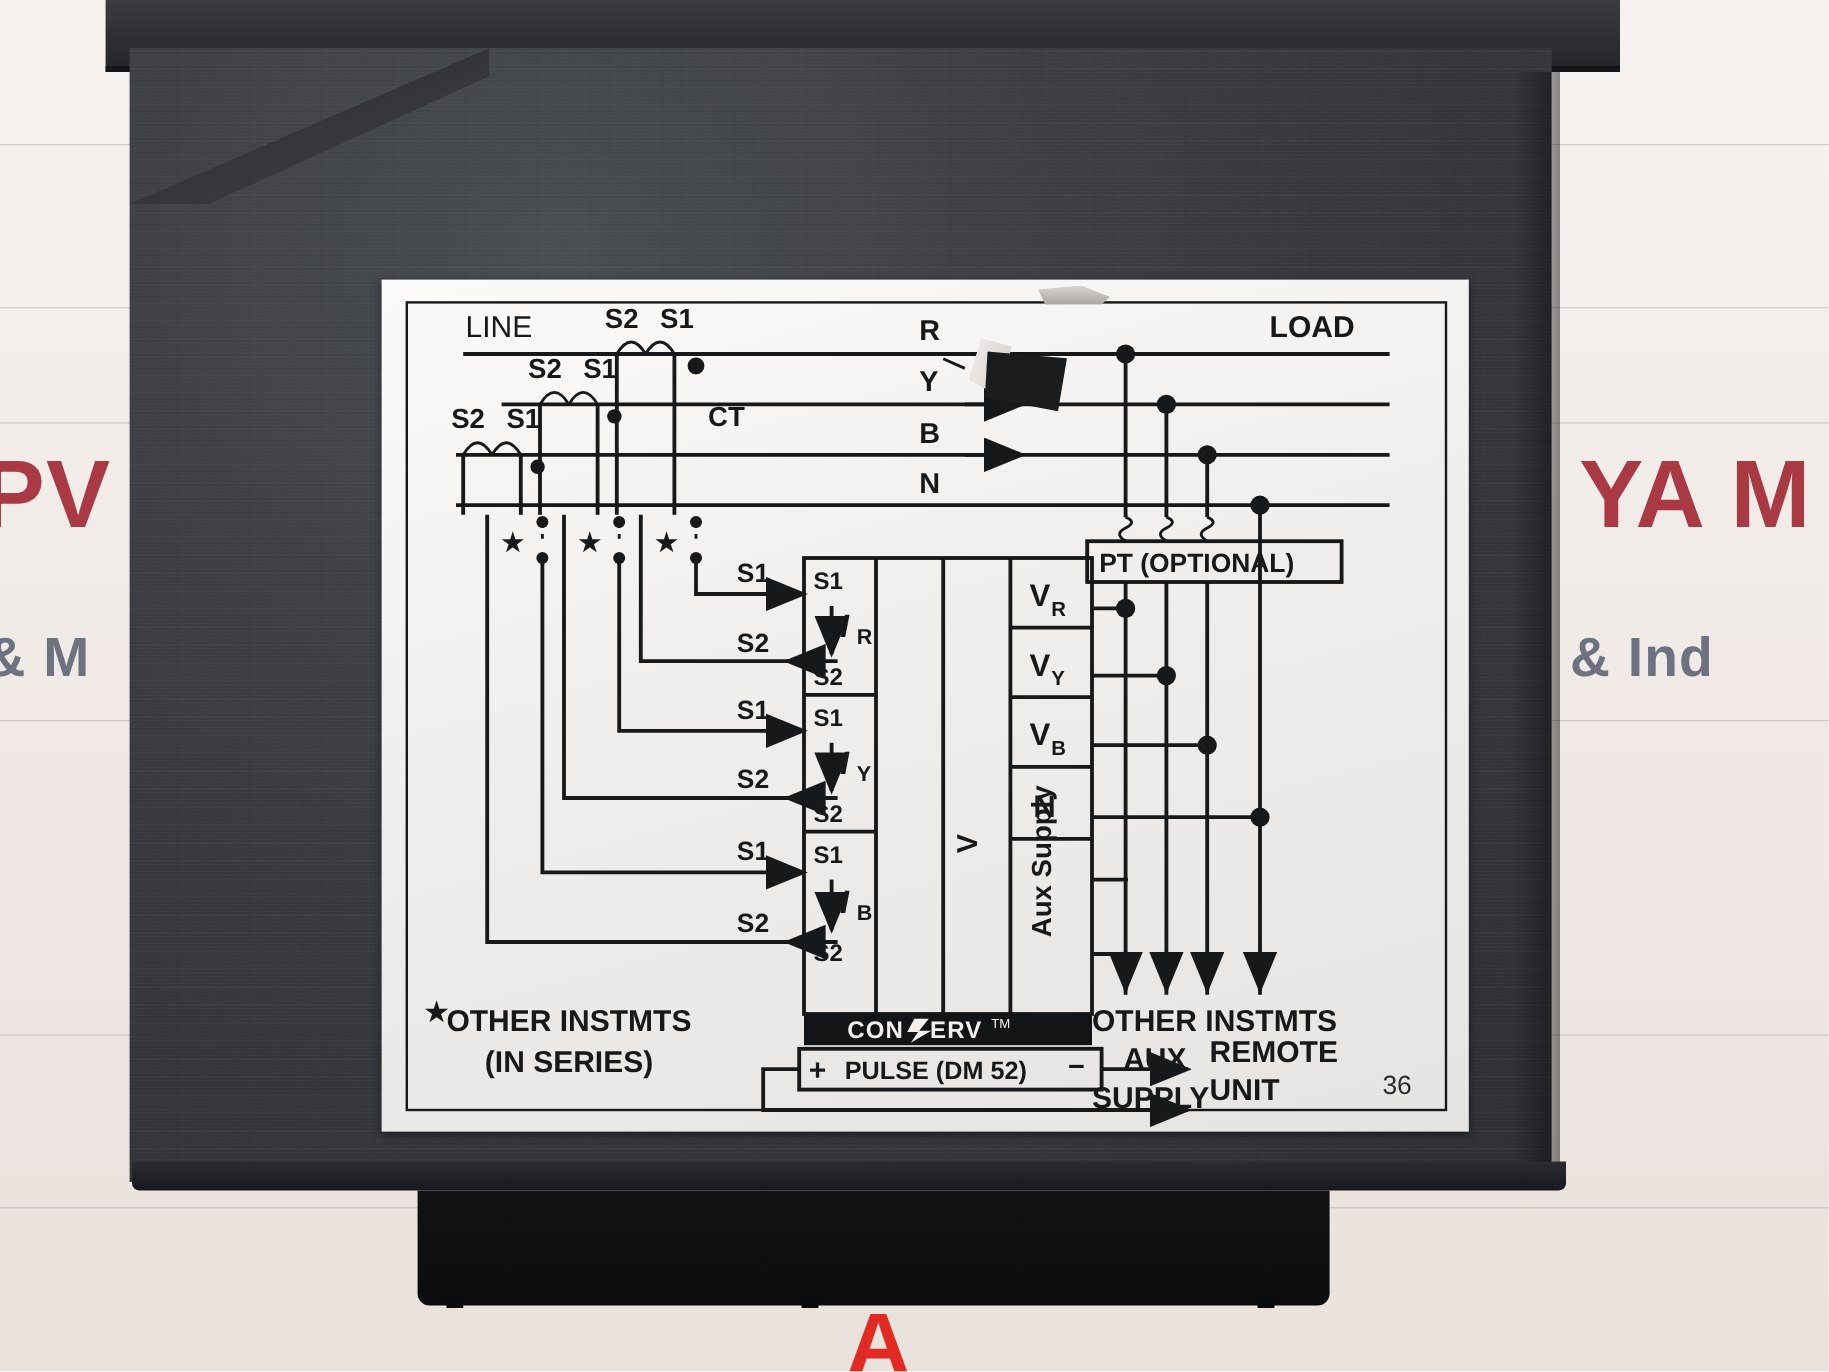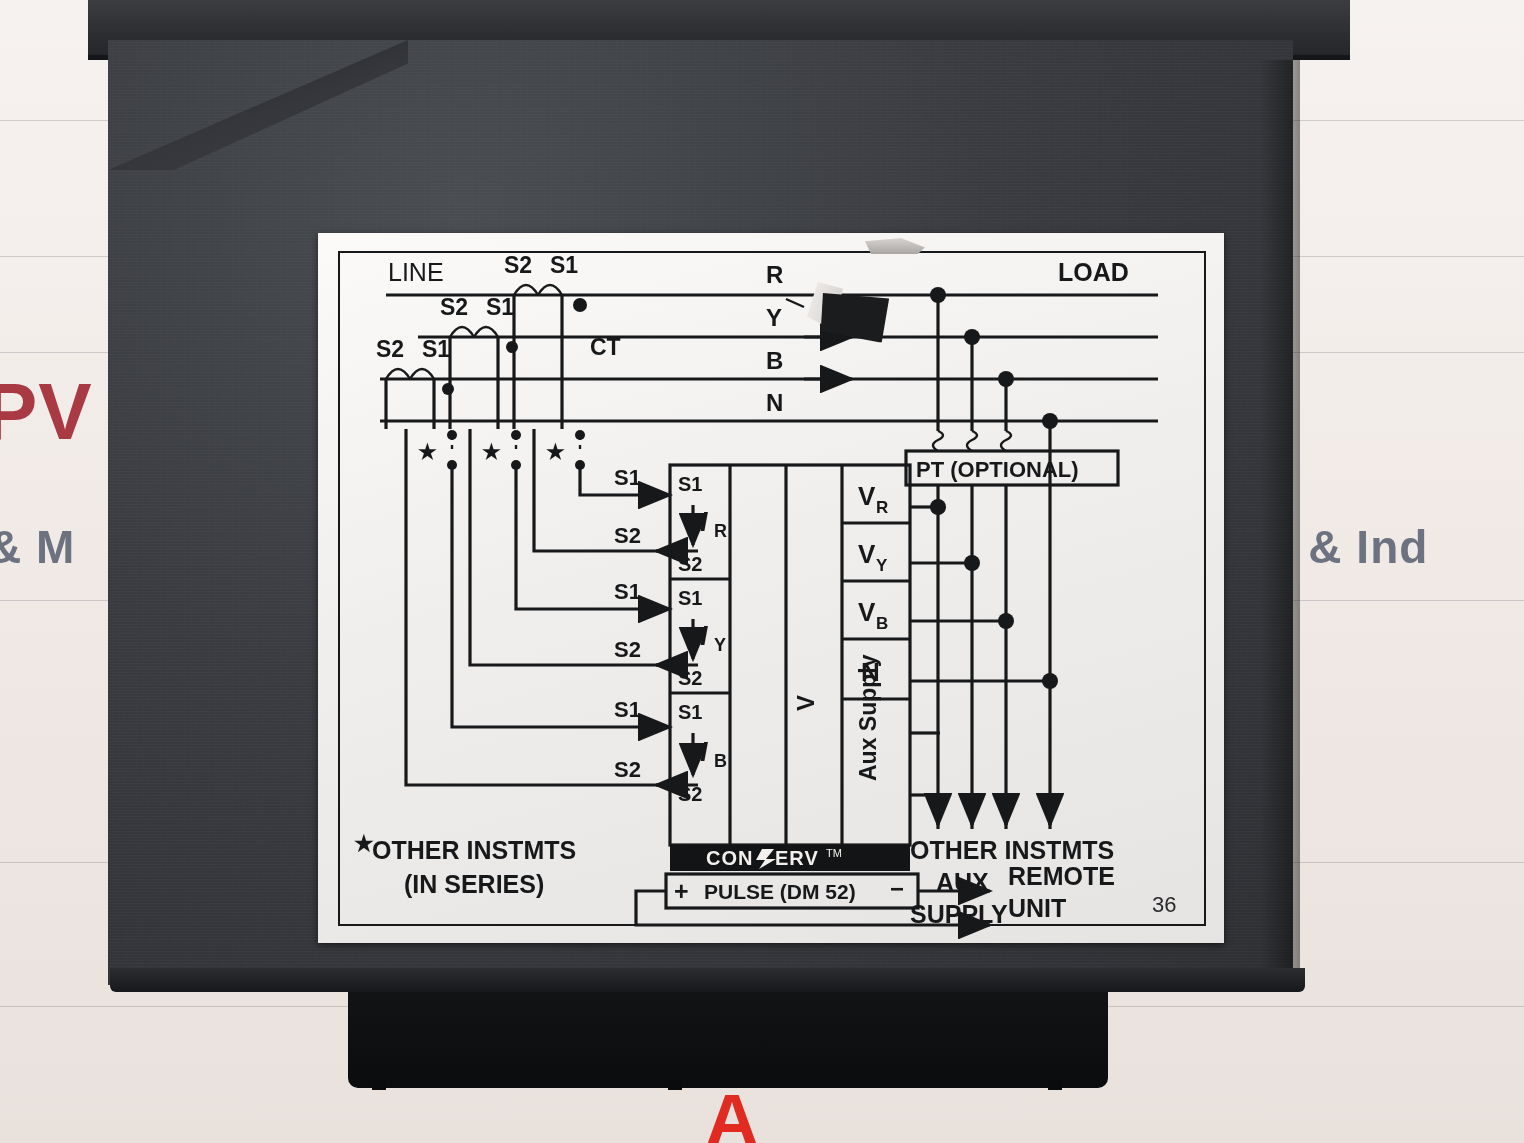--- a/index.html
+++ b/index.html
@@ -129,20 +129,21 @@
 
   <div class="bg-paper"></div>
   <div class="bg-rule" style="top:120px"></div>
   <div class="bg-rule" style="top:256px"></div>
   <div class="bg-rule" style="top:352px"></div>
   <div class="bg-rule" style="top:600px"></div>
   <div class="bg-rule" style="top:862px"></div>
   <div class="bg-rule" style="top:1006px"></div>
 
   <div class="wm wm-red" style="left:-16px;  top:366px; font-size:80px;">PV</div>
+  <div class="wm wm-red" style="left:1316px; top:366px; font-size:80px;">YA M</div>
   <div class="wm wm-gray" style="left:-12px;  top:520px; font-size:46px;">&amp; M</div>
   <div class="wm wm-gray" style="left:1268px; top:520px; font-size:46px;">e &amp; Ind</div>
 
   <div class="bottom-red">A</div>
 
   <div class="dev-top-cap"></div>
   <div class="dev-body"></div>
   <div class="dev-bevel-l"></div>
   <div class="dev-shadow-r"></div>
   <div class="dev-base-lip"></div>

